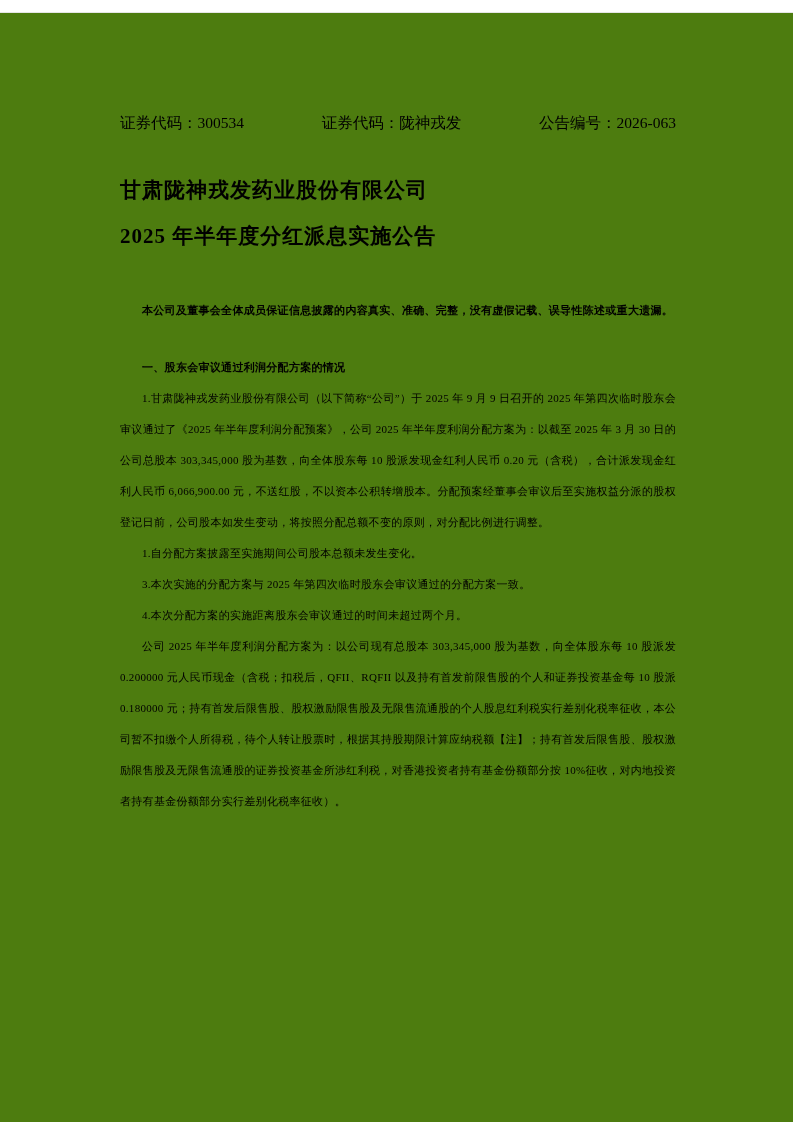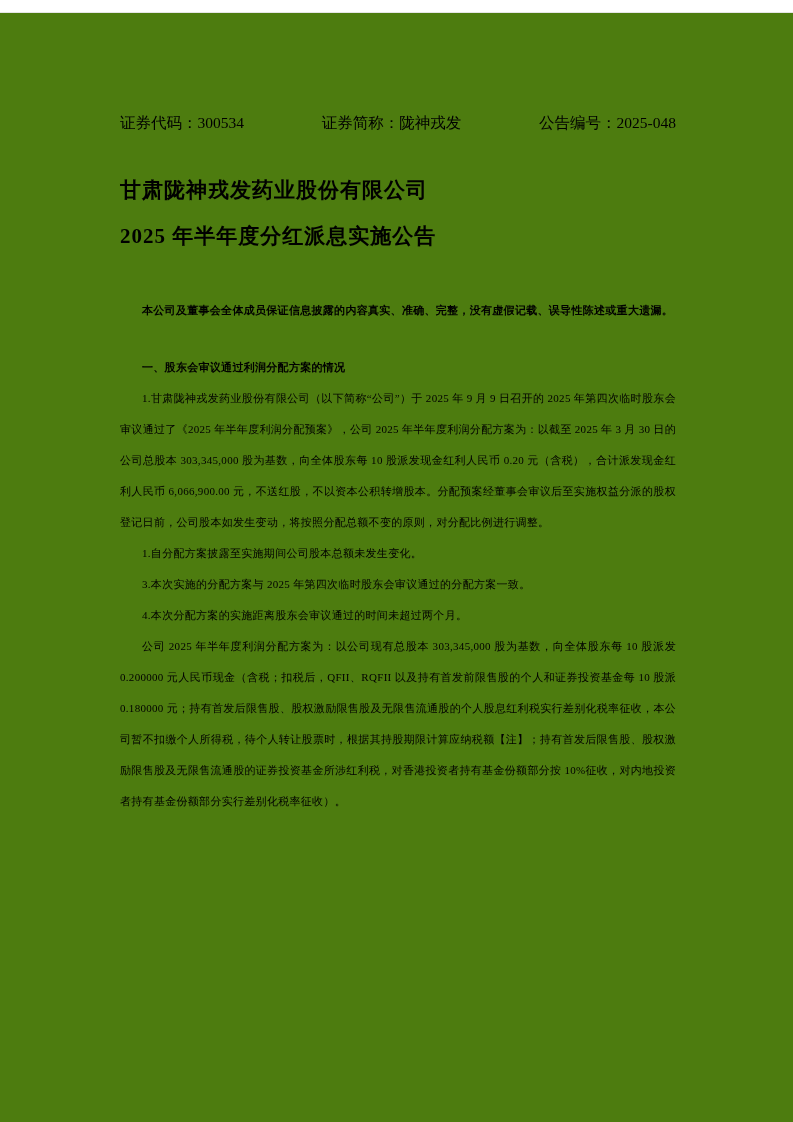--- a/index.html
+++ b/index.html
@@ -50,22 +50,22 @@
   .disclaimer { margin-top: 44px; }
   .section-gap { margin-top: 26px; }
 </style>
 </head>
 <body>
 
 <div class="page">
 
   <div class="doc-header">
     <span>证券代码：300534</span>
-    <span>证券简称：陇神戎发</span>
-    <span>公告编号：2025-048</span>
+    <span>证券代码：陇神戎发</span>
+    <span>公告编号：2026-063</span>
   </div>
 
   <h1 class="title first">甘肃陇神戎发药业股份有限公司</h1>
   <h1 class="title second">2025 年半年度分红派息实施公告</h1>
 
   <p class="para bold disclaimer">本公司及董事会全体成员保证信息披露的内容真实、准确、完整，没有虚假记载、误导性陈述或重大遗漏。</p>
 
   <p class="para bold section-gap">一、股东会审议通过利润分配方案的情况</p>
   <p class="para">1.甘肃陇神戎发药业股份有限公司（以下简称“公司”）于 2025 年 9 月 9 日召开的 2025 年第四次临时股东会审议通过了《2025 年半年度利润分配预案》，公司 2025 年半年度利润分配方案为：以截至 2025 年 3 月 30 日的公司总股本 303,345,000 股为基数，向全体股东每 10 股派发现金红利人民币 0.20 元（含税），合计派发现金红利人民币 6,066,900.00 元，不送红股，不以资本公积转增股本。分配预案经董事会审议后至实施权益分派的股权登记日前，公司股本如发生变动，将按照分配总额不变的原则，对分配比例进行调整。</p>
   <p class="para">1.自分配方案披露至实施期间公司股本总额未发生变化。</p>

